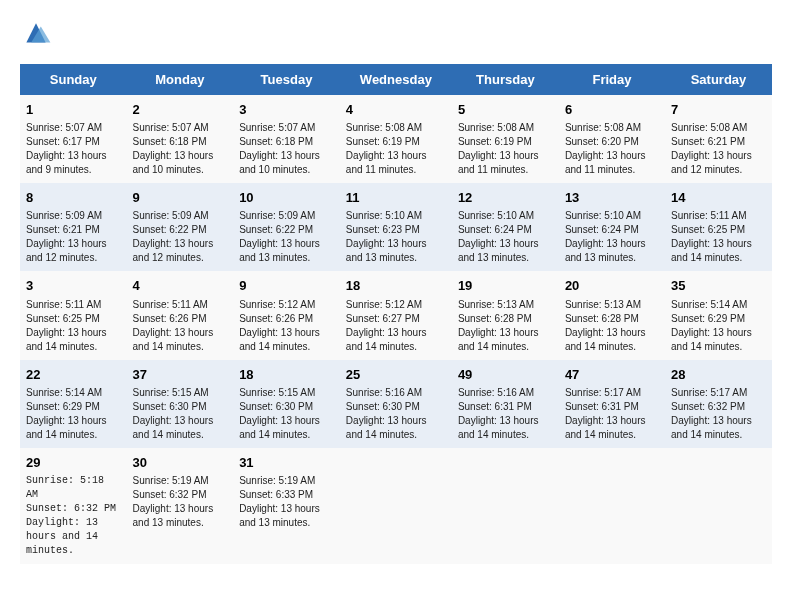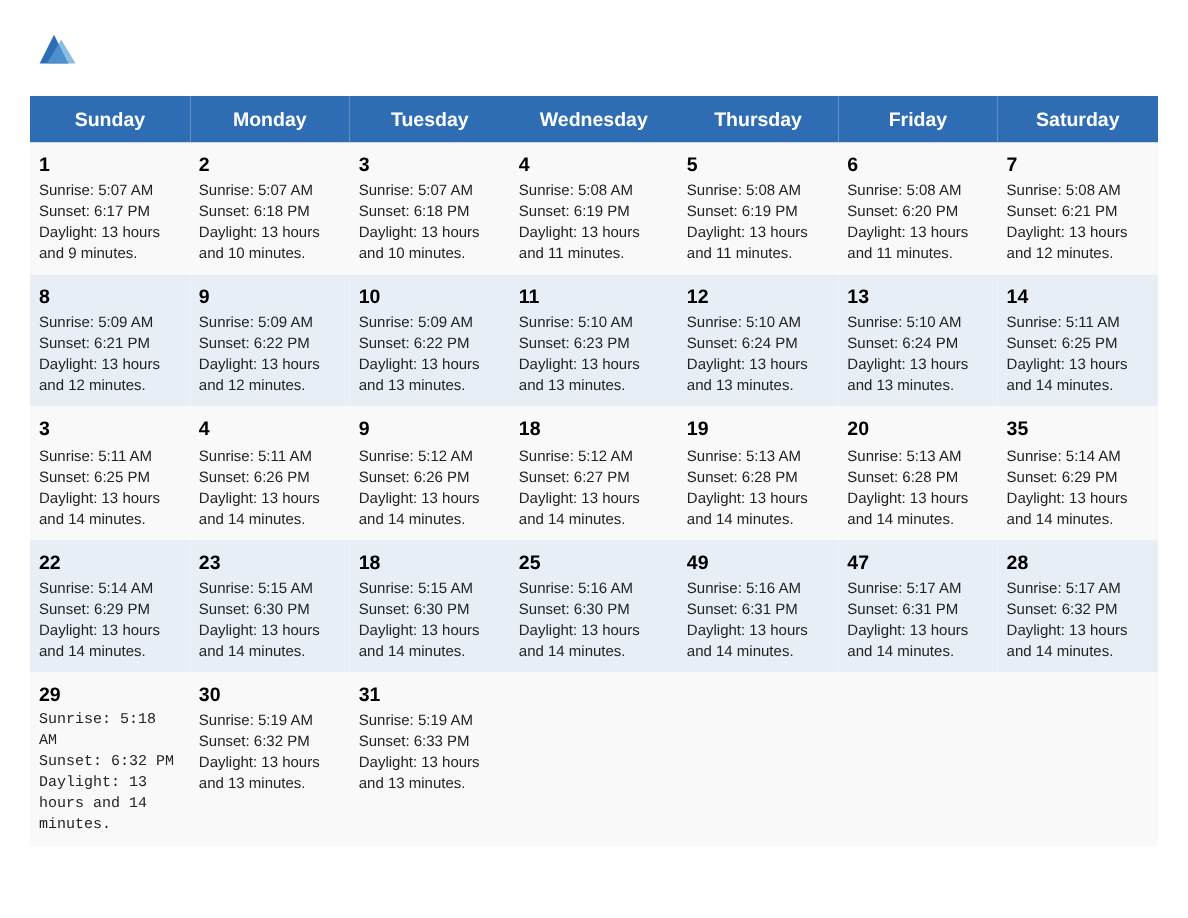--- a/index.html
+++ b/index.html
@@ -251,21 +251,21 @@
         </td>
       </tr>
       <tr>
         <td>
           <span class="day-num">22</span>
           <div class="day-info" style="white-space: pre-line;">Sunrise: 5:14 AM
 Sunset: 6:29 PM
 Daylight: 13 hours and 14 minutes.</div>
         </td>
         <td>
-          <span class="day-num">23</span>
+          <span class="day-num">37</span>
           <div class="day-info" style="white-space: pre-line;">Sunrise: 5:15 AM
 Sunset: 6:30 PM
 Daylight: 13 hours and 14 minutes.</div>
         </td>
         <td>
           <span class="day-num">18</span>
           <div class="day-info" style="white-space: pre-line;">Sunrise: 5:15 AM
 Sunset: 6:30 PM
 Daylight: 13 hours and 14 minutes.</div>
         </td>

